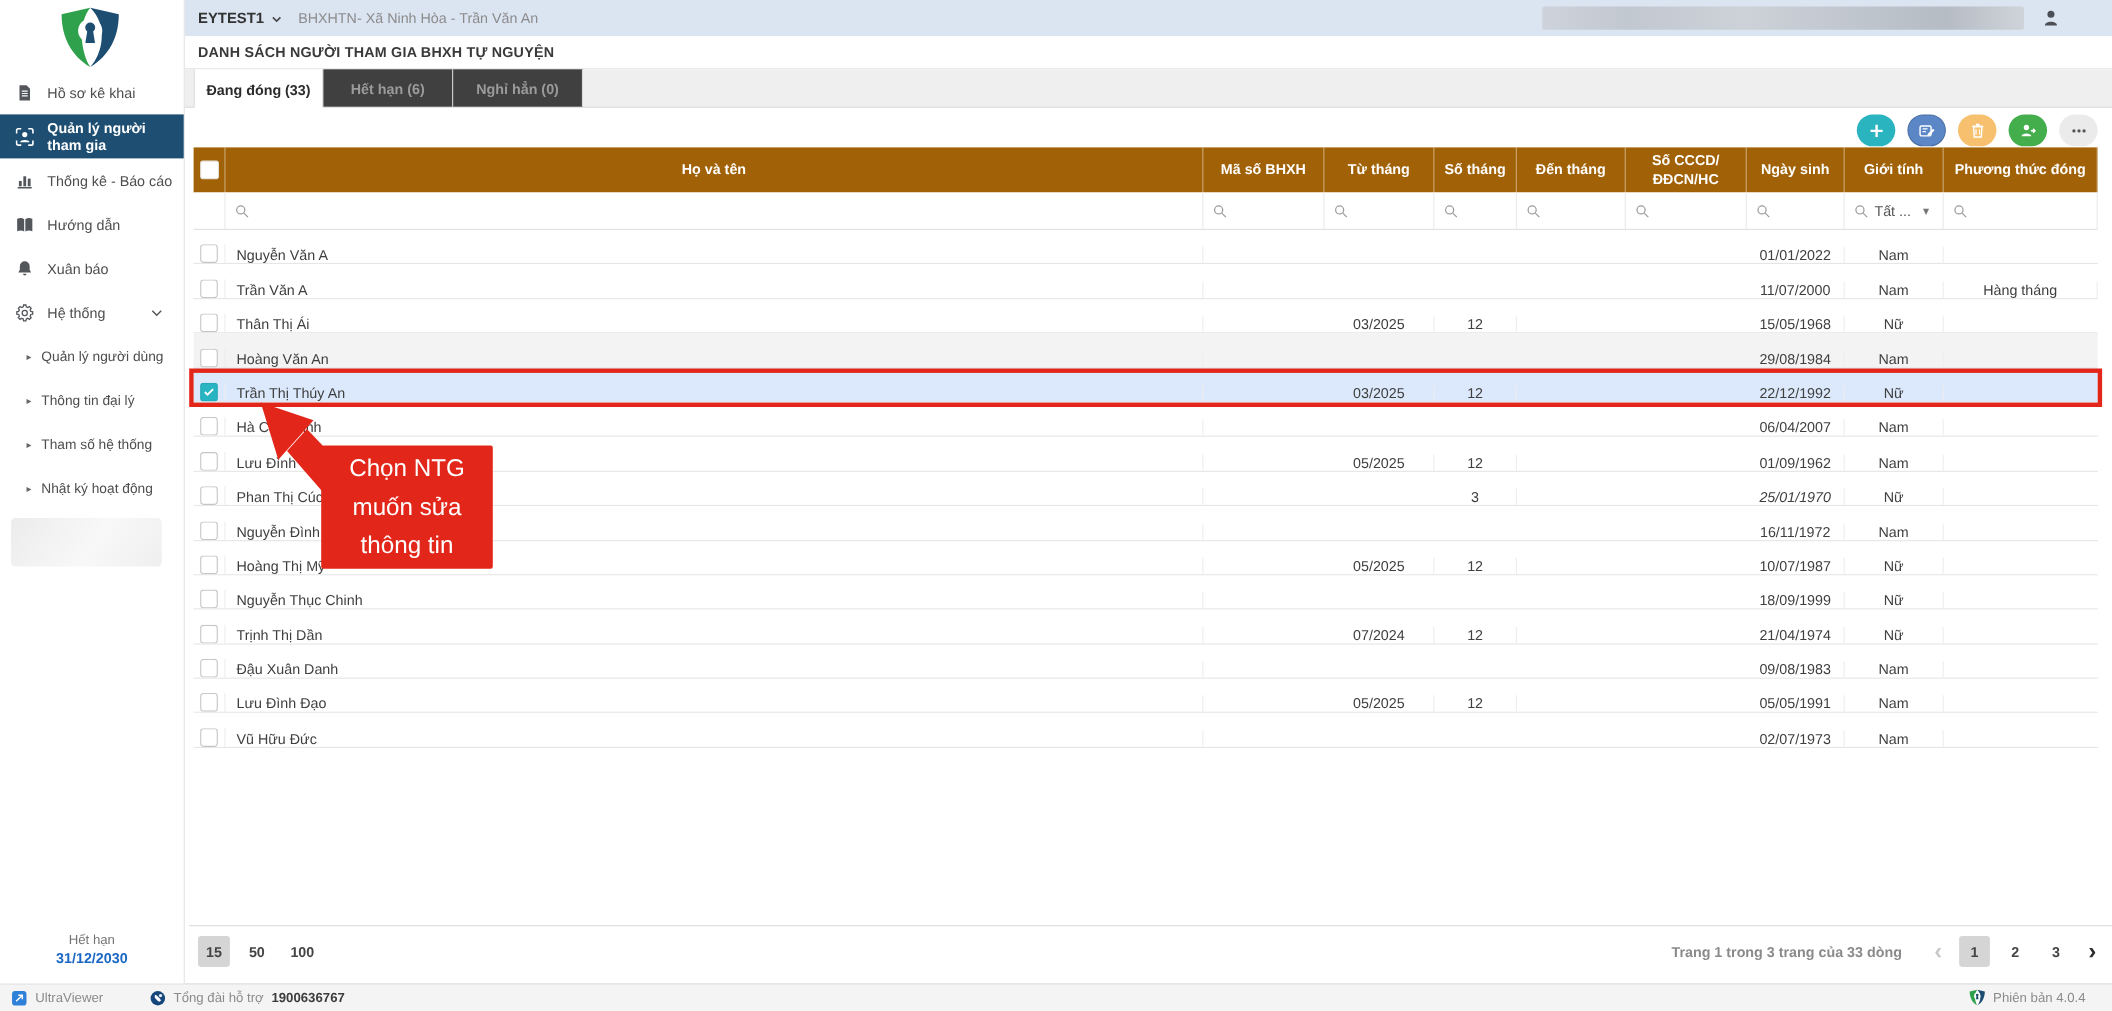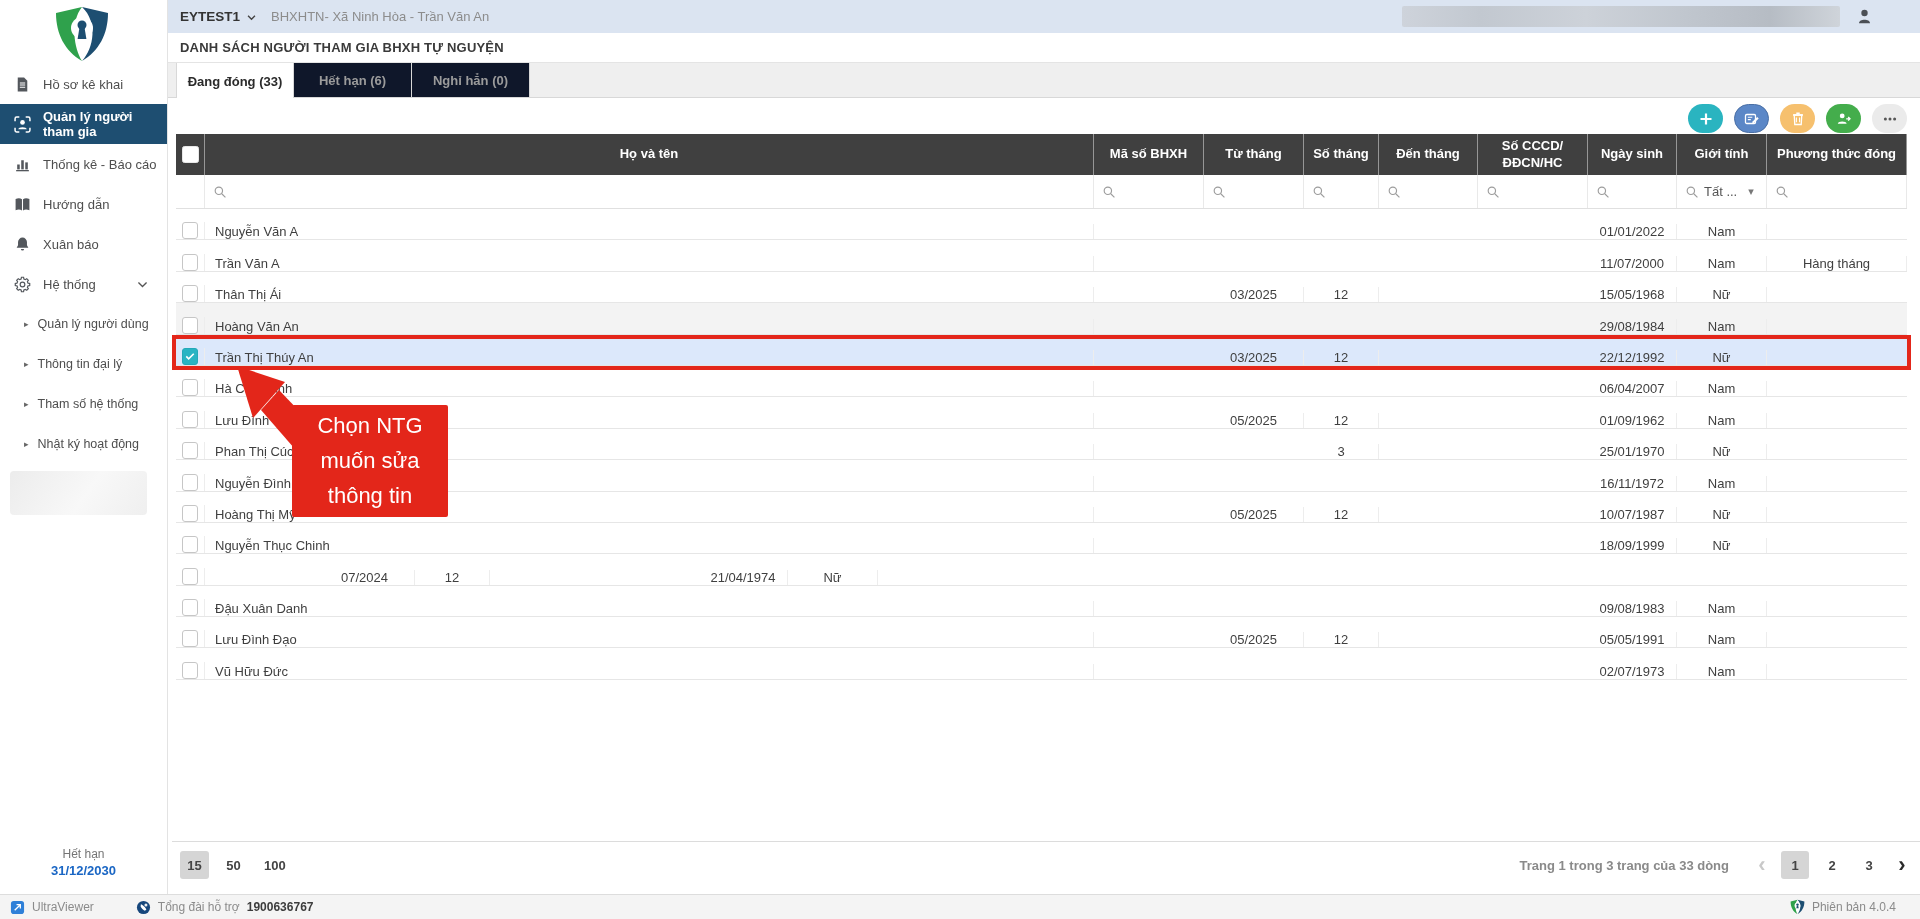--- a/index.html
+++ b/index.html
@@ -39,34 +39,34 @@
   .user-ic { position:absolute; right:46px; top:7px; width:19px; height:19px; cursor:pointer; }
 
   .titlebar { position:absolute; left:168px; top:33px; width:1752px; height:30px;
     background:#fff; border-bottom:1px solid #e4e4e4; display:flex; align-items:center; }
   .title { font-weight:bold; color:#3a3a3a; font-size:13px; margin-left:12px; letter-spacing:.2px; }
 
   .tabbar { position:absolute; left:168px; top:63px; width:1752px; height:35px;
     background:#efefef; border-bottom:1px solid #d8d8d8; display:flex; padding-left:8px; }
   .tab { width:118px; display:flex; align-items:center; justify-content:center;
     font-size:13px; font-weight:bold; color:#9b9b9b; border-right:1px solid #d8d8d8;
-    background:#0f172a; cursor:pointer; }
+    background:#404040; cursor:pointer; }
   .tab:first-child { border-left:1px solid #d8d8d8; }
   .tab.active { background:#fff; color:#2b2b2b; height:36px; }
 
   
   .content { position:absolute; left:168px; top:98px; width:1752px; height:743px; background:#fff; }
   .toolbar { position:absolute; top:6px; right:13px; display:flex; gap:11px; }
   .tbtn { width:35px; height:29px; border-radius:15px; display:flex;
     align-items:center; justify-content:center; cursor:pointer; }
   .tbtn .icon { width:16px; height:16px; }
   .tbtn.b-edit { border:1px solid #4a6fa5; }
 
   .table { position:absolute; left:8px; top:36px; width:1731px; font-size:13px; }
-  .thead { display:flex; height:41px; background:#404040; }
+  .thead { display:flex; height:41px; background:#a16207; }
   .th { display:flex; align-items:center; justify-content:center; color:#fff; font-weight:bold;
     border-right:1px solid rgba(255,255,255,.45); text-align:center; white-space:pre-line;
     line-height:1.25; cursor:pointer; }
   .hcb { width:17px; height:17px; background:#fff; border-radius:2.5px; margin:auto;
     border:1px solid #e8e8e8; cursor:pointer; }
   .frow { display:flex; height:34px; border-bottom:1px solid #e0e0e0; background:#fff; }
   .fcell { display:flex; align-items:center; gap:5px; padding-left:8px;
     border-right:1px solid #e9e9e9; color:#555; cursor:text; }
   .fcell .icon { width:14px; height:14px; color:#9c9c9c; flex:0 0 14px; }
   .fcell .caret { margin-left:6px; color:#777; font-size:11px; cursor:pointer; }
@@ -513,21 +513,21 @@
           <div class="td left" style="width: 889px;">Phan Thị Cúc</div>
           <div class="td" style="width: 110px;">
             <div class="blur" style="position: absolute; left: 17px; width: 73px; top: 0px;"></div>
           </div>
           <div class="td" style="width: 100px;"></div>
           <div class="td" style="width: 75px;">3</div>
           <div class="td" style="width: 99px;"></div>
           <div class="td" style="width: 110px;">
             <div class="blur" style="position: absolute; left: 6px; width: 92px; top: 0px;"></div>
           </div>
-          <div class="td" style="width: 89px;">25/01/1970</div>
+          <div class="td" style="width: 89px; font-style: italic;">25/01/1970</div>
           <div class="td" style="width: 90px;">Nữ</div>
           <div class="td" style="width: 140px;"></div>
         </div>
         <div class="trow">
           <div class="td cbcell" style="width: 29px;">
             <div class="cb"></div>
           </div>
           <div class="td left" style="width: 889px;">Nguyễn Đình Cường</div>
           <div class="td" style="width: 110px;">
             <div class="blur" style="position: absolute; left: 17px; width: 73px; top: 0px;"></div>
@@ -575,20 +575,21 @@
             <div class="blur" style="position: absolute; left: 6px; width: 92px; top: 0px;"></div>
           </div>
           <div class="td" style="width: 89px;">18/09/1999</div>
           <div class="td" style="width: 90px;">Nữ</div>
           <div class="td" style="width: 140px;"></div>
         </div>
         <div class="trow">
           <div class="td cbcell" style="width: 29px;">
             <div class="cb"></div>
           </div>
+          <div class="td left" style="width: 889px;">Trịnh Thị Dần</div>
           <div class="td" style="width: 110px;">
             <div class="blur" style="position: absolute; left: 17px; width: 73px; top: 0px;"></div>
           </div>
           <div class="td" style="width: 100px;">07/2024</div>
           <div class="td" style="width: 75px;">12</div>
           <div class="td" style="width: 99px;"></div>
           <div class="td" style="width: 110px;">
             <div class="blur" style="position: absolute; left: 6px; width: 92px; top: 0px;"></div>
           </div>
           <div class="td" style="width: 89px;">21/04/1974</div>

